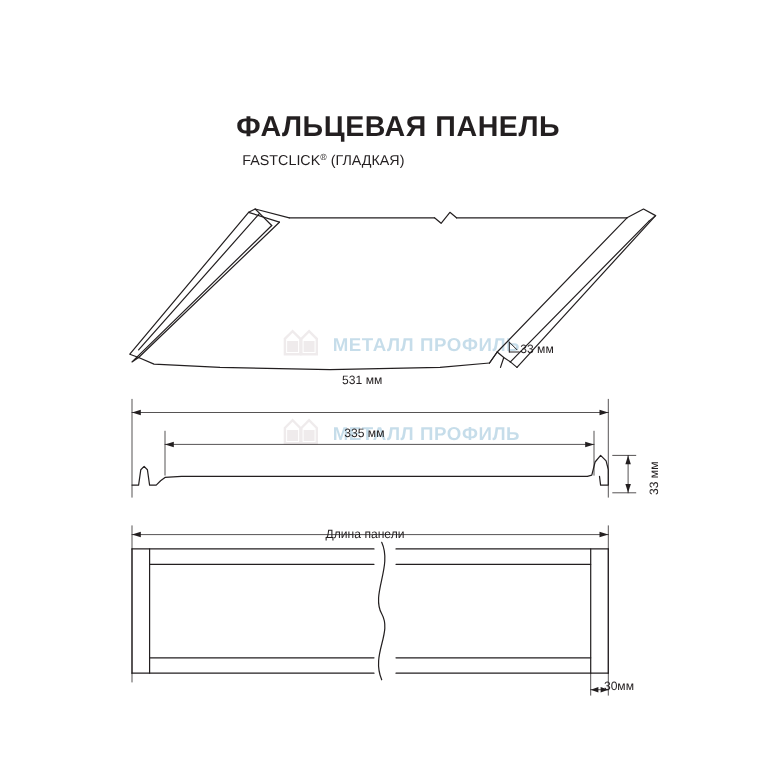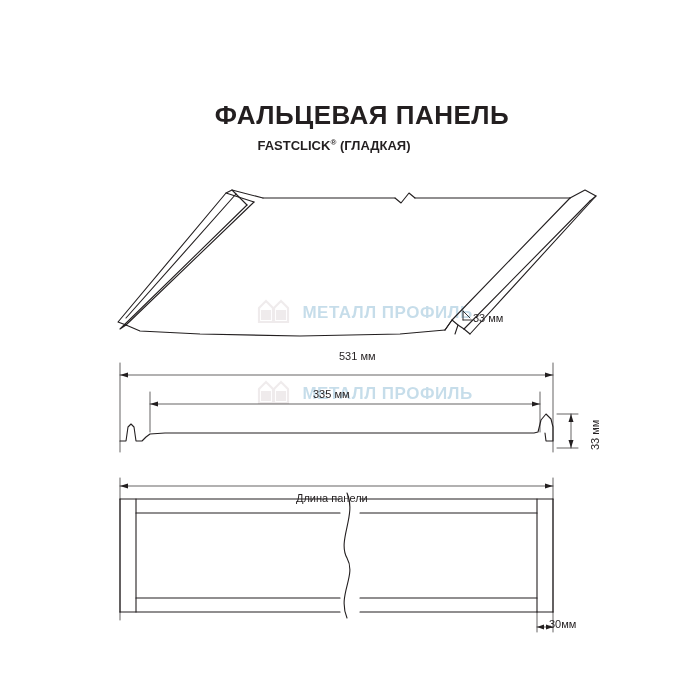--- a/index.html
+++ b/index.html
@@ -30,23 +30,22 @@
     letter-spacing: 0.5px;
     margin-left: 12px;
   }
   .subtitle {
     position: absolute;
     top: 138px;
     left: 0;
     width: 588px;
     text-align: center;
     font-size: 13px;
-    font-weight: bold;
+    font-weight: normal;
     color: #231f20;
-    padding-left: 40px;
   }
   .subtitle .sup {
     font-size: 8px;
     vertical-align: super;
   }
   svg.canvas {
     position: absolute;
     top: 0;
     left: 0;
   }
@@ -195,19 +194,19 @@
 
         <line x1="537" y1="612" x2="537" y2="632" stroke-width="0.7"></line>
         <line x1="537" y1="627" x2="553" y2="627" stroke-width="0.7"></line>
         <path d="M537 627 L544 624.5 L544 629.5 Z" fill="#231f20" stroke="none"></path>
         <path d="M553 627 L546 624.5 L546 629.5 Z" fill="#231f20" stroke="none"></path>
       </g>
     </g>
   </svg>
 
   <div class="lbl" style="left:473px; top:312px;">33 мм</div>
-  <div class="lbl" style="left:311px; top:350px;margin-left:28px;">531 мм</div>
+  <div class="lbl" style="left:311px; top:340px;">531 мм</div>
   <div class="lbl" style="left:313px; top:388px;">335 мм</div>
   <div class="lbl lbl-rot" style="left:589px; top:450px;">33 мм</div>
-  <div class="lbl" style="left:296px; top:492px;">Длина панели</div>
+  <div class="lbl" style="left:296px; top:480px;">Длина панели</div>
   <div class="lbl" style="left:549px; top:618px;">30мм</div>
 
 </div>
 
 </body></html>

